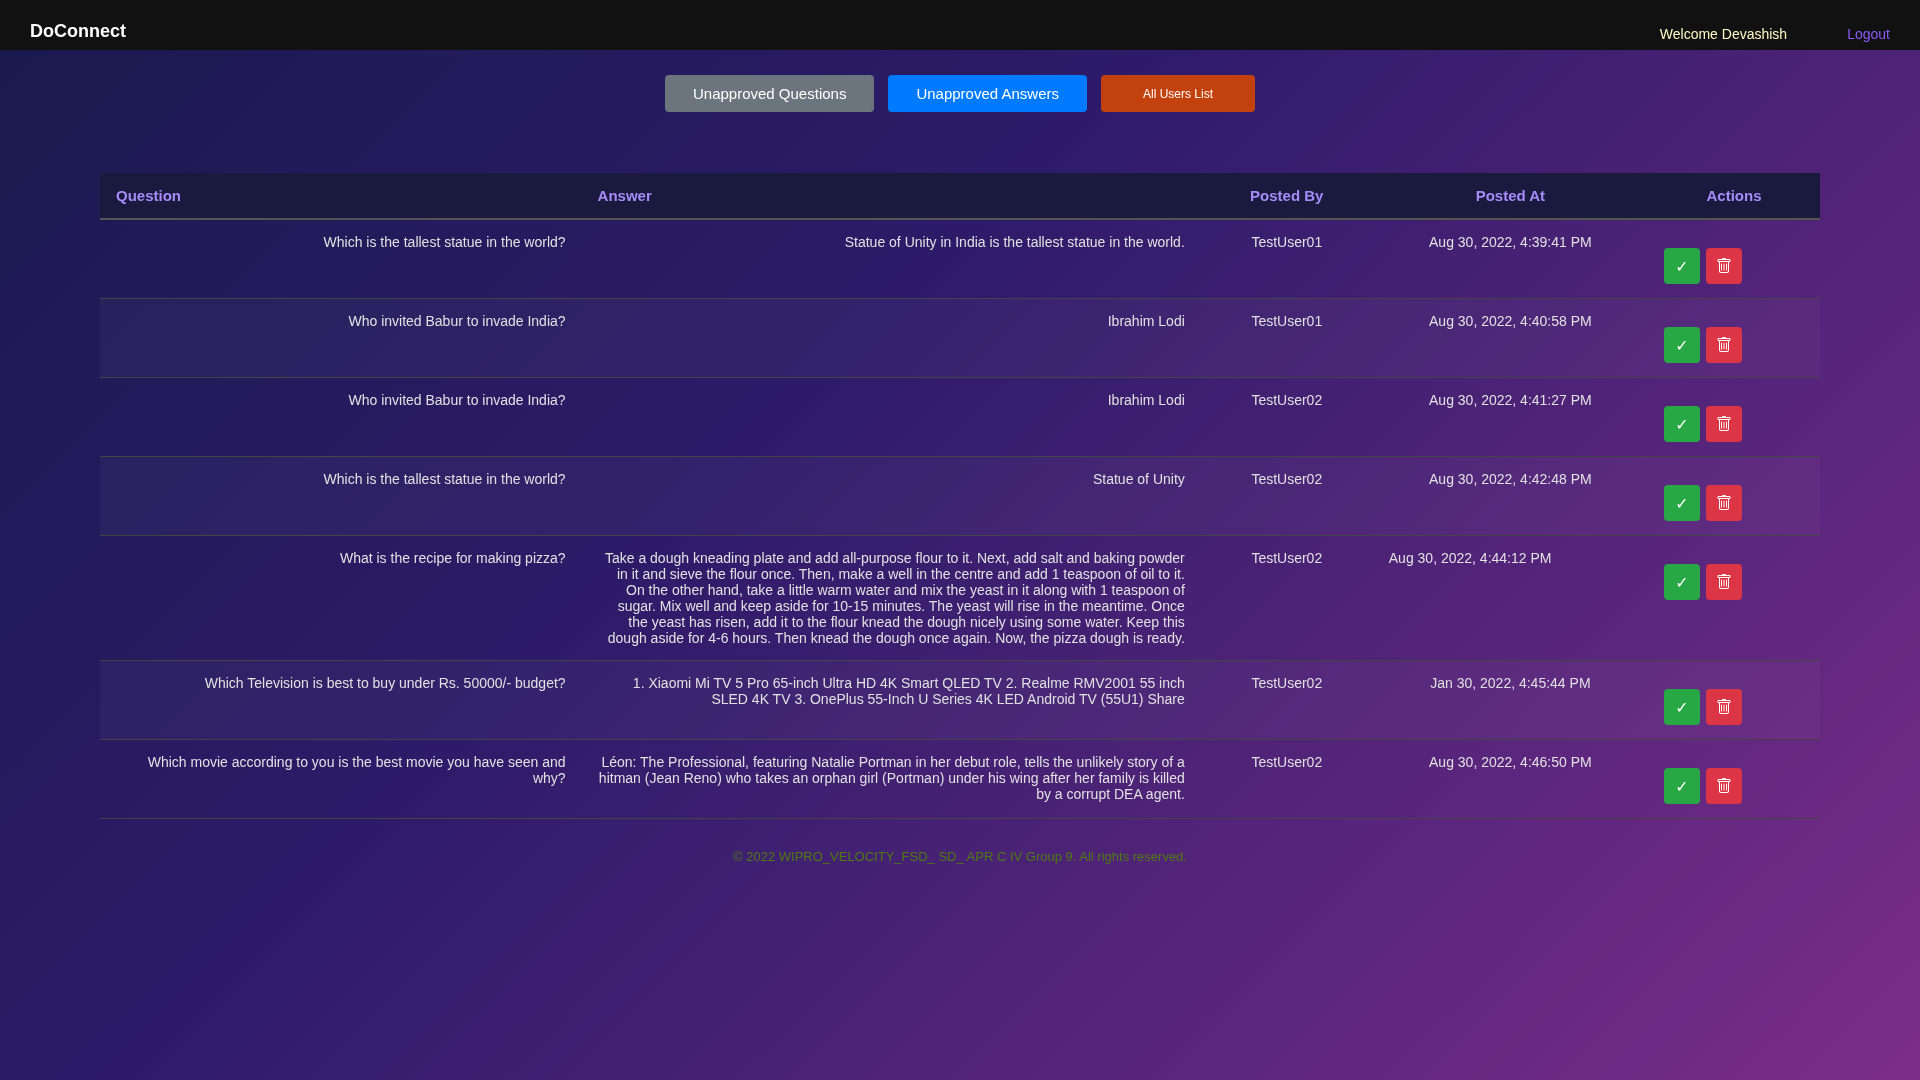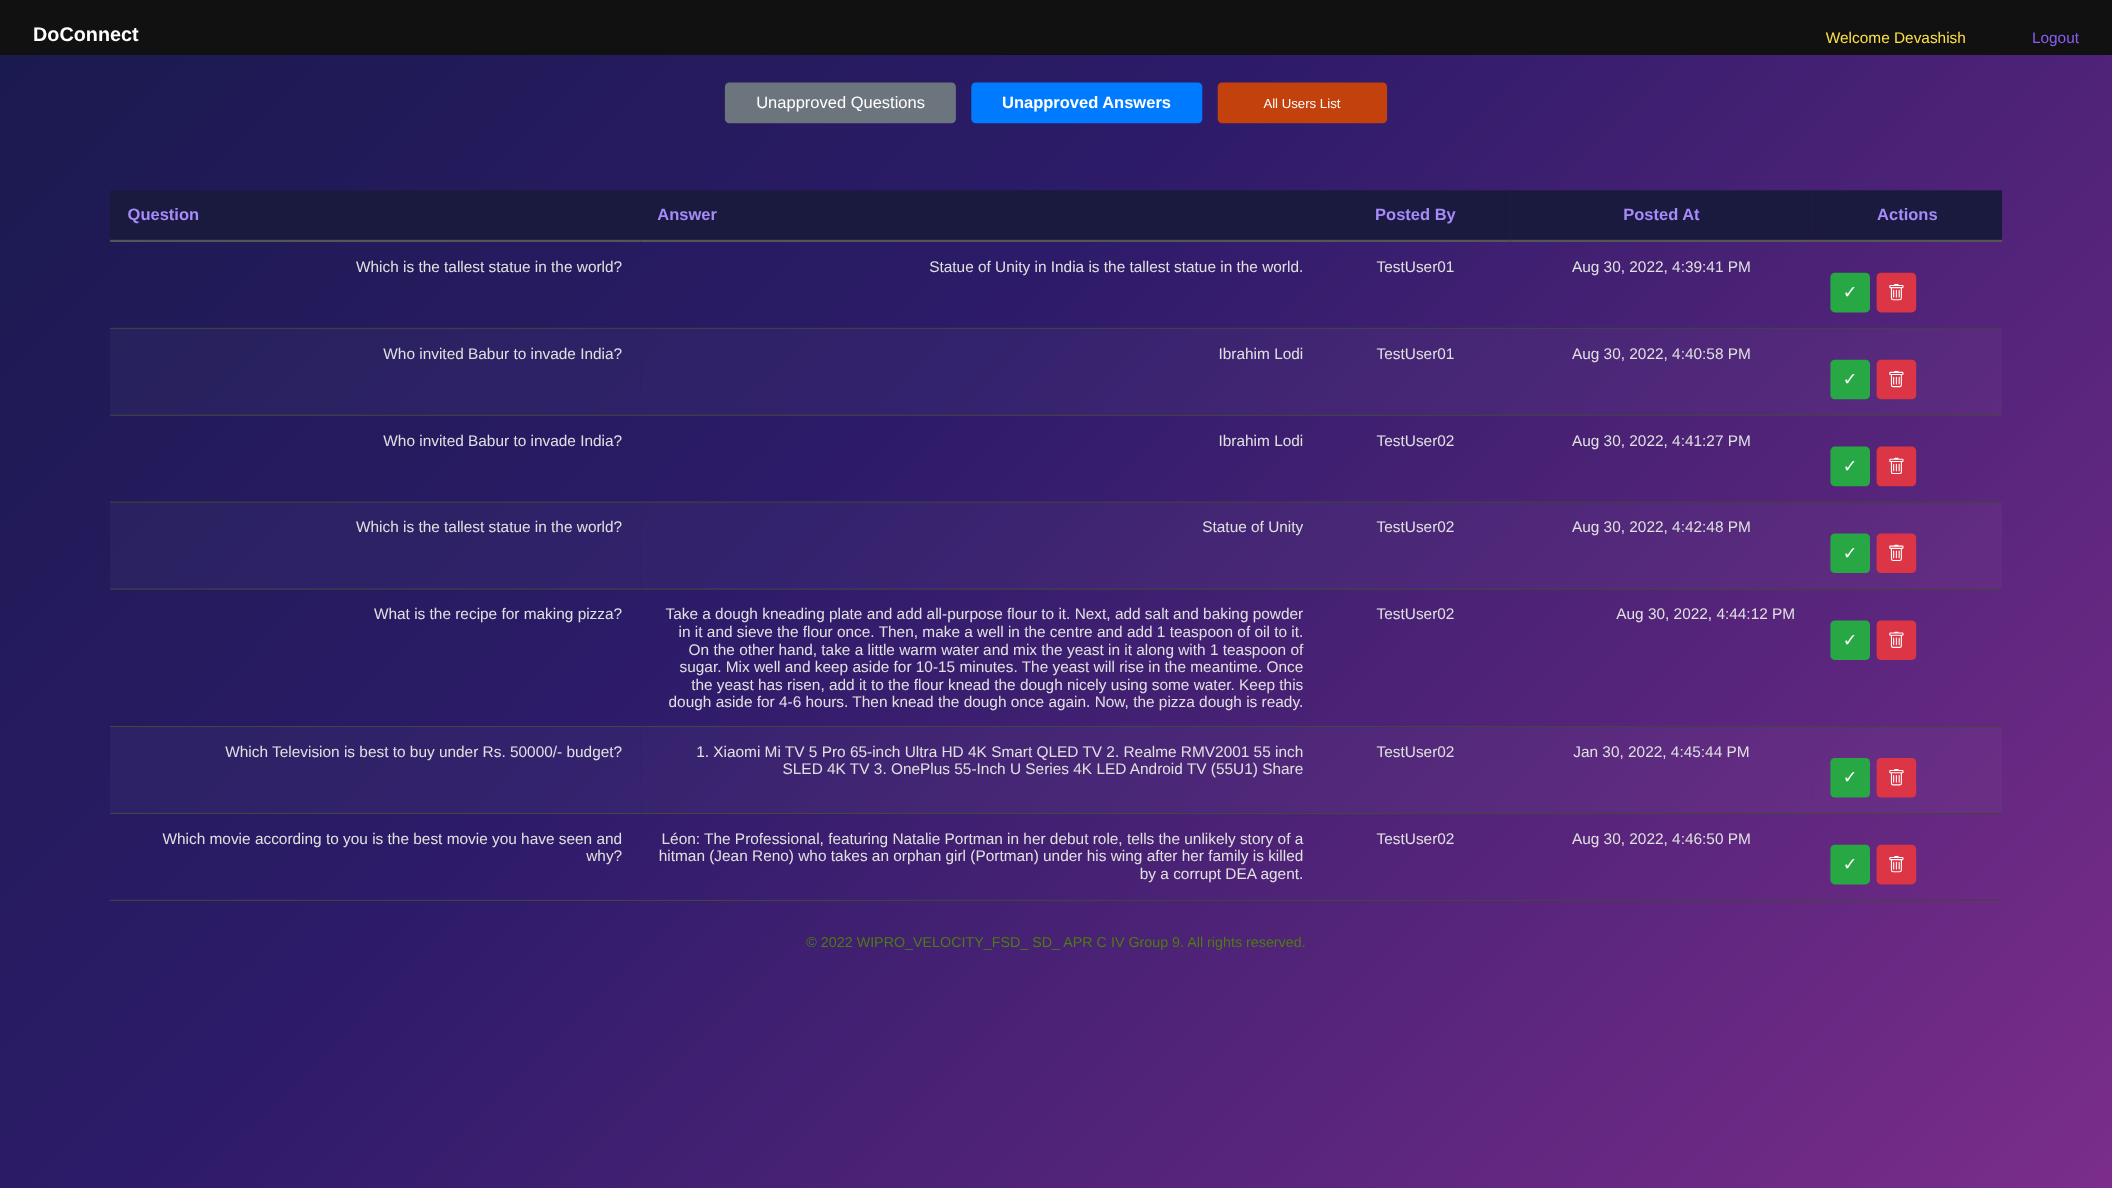--- a/index.html
+++ b/index.html
@@ -21,21 +21,21 @@
       color: #fff;
       font-size: 18px;
       font-weight: bold;
     }
     .navbar-right {
       display: flex;
       align-items: center;
       gap: 20px;
     }
     .welcome-text {
-      color: #fde047;
+      color: #fef9c3;
       font-size: 14px;
     }
     .logout-btn {
       color: #8b5cf6;
       font-size: 14px;
       background: none;
       border: none;
       cursor: pointer;
       margin-left: 40px;
     }
@@ -55,21 +55,20 @@
       border-radius: 4px;
     }
     .btn-unapproved-a {
       background: #007bff;
       color: #fff;
       border: none;
       padding: 10px 28px;
       font-size: 15px;
       cursor: pointer;
       border-radius: 4px;
-      font-weight: bold;
     }
     .btn-all-users {
       background: #c2410c;
       color: #fff;
       border: none;
       padding: 10px 42px;
       font-size: 12px;
       cursor: pointer;
       border-radius: 4px;
     }
@@ -247,21 +246,21 @@
               <path fill-rule="evenodd" d="M14.5 3a1 1 0 0 1-1 1H13v9a2 2 0 0 1-2 2H5a2 2 0 0 1-2-2V4h-.5a1 1 0 0 1-1-1V2a1 1 0 0 1 1-1H6a1 1 0 0 1 1-1h2a1 1 0 0 1 1 1h3.5a1 1 0 0 1 1 1v1zM4.118 4 4 4.059V13a1 1 0 0 0 1 1h6a1 1 0 0 0 1-1V4.059L11.882 4H4.118zM2.5 3V2h11v1h-11z"></path>
             </svg>
           </button>
         </div>
       </td>
     </tr>
         <tr>
       <td class="col-question">What is the recipe for making pizza?</td>
       <td class="col-answer">Take a dough kneading plate and add all-purpose flour to it. Next, add salt and baking powder in it and sieve the flour once. Then, make a well in the centre and add 1 teaspoon of oil to it. On the other hand, take a little warm water and mix the yeast in it along with 1 teaspoon of sugar. Mix well and keep aside for 10-15 minutes. The yeast will rise in the meantime. Once the yeast has risen, add it to the flour knead the dough nicely using some water. Keep this dough aside for 4-6 hours. Then knead the dough once again. Now, the pizza dough is ready.</td>
       <td class="col-posted-by" style="text-align:center">TestUser02</td>
-      <td class="col-posted-at" style="text-align:right">Aug 30, 2022, 4:44:12 PM</td>
+      <td class="col-posted-at" style="text-align:left">Aug 30, 2022, 4:44:12 PM</td>
       <td class="col-actions">
         <div class="actions-cell">
           <button class="btn-approve" title="Approve">✓</button>
           <button class="btn-delete" title="Delete">
             <svg width="16" height="16" viewBox="0 0 16 16" fill="white">
               <path d="M5.5 5.5A.5.5 0 0 1 6 6v6a.5.5 0 0 1-1 0V6a.5.5 0 0 1 .5-.5zm2.5 0a.5.5 0 0 1 .5.5v6a.5.5 0 0 1-1 0V6a.5.5 0 0 1 .5-.5zm3 .5a.5.5 0 0 0-1 0v6a.5.5 0 0 0 1 0V6z"></path>
               <path fill-rule="evenodd" d="M14.5 3a1 1 0 0 1-1 1H13v9a2 2 0 0 1-2 2H5a2 2 0 0 1-2-2V4h-.5a1 1 0 0 1-1-1V2a1 1 0 0 1 1-1H6a1 1 0 0 1 1-1h2a1 1 0 0 1 1 1h3.5a1 1 0 0 1 1 1v1zM4.118 4 4 4.059V13a1 1 0 0 0 1 1h6a1 1 0 0 0 1-1V4.059L11.882 4H4.118zM2.5 3V2h11v1h-11z"></path>
             </svg>
           </button>
         </div>

